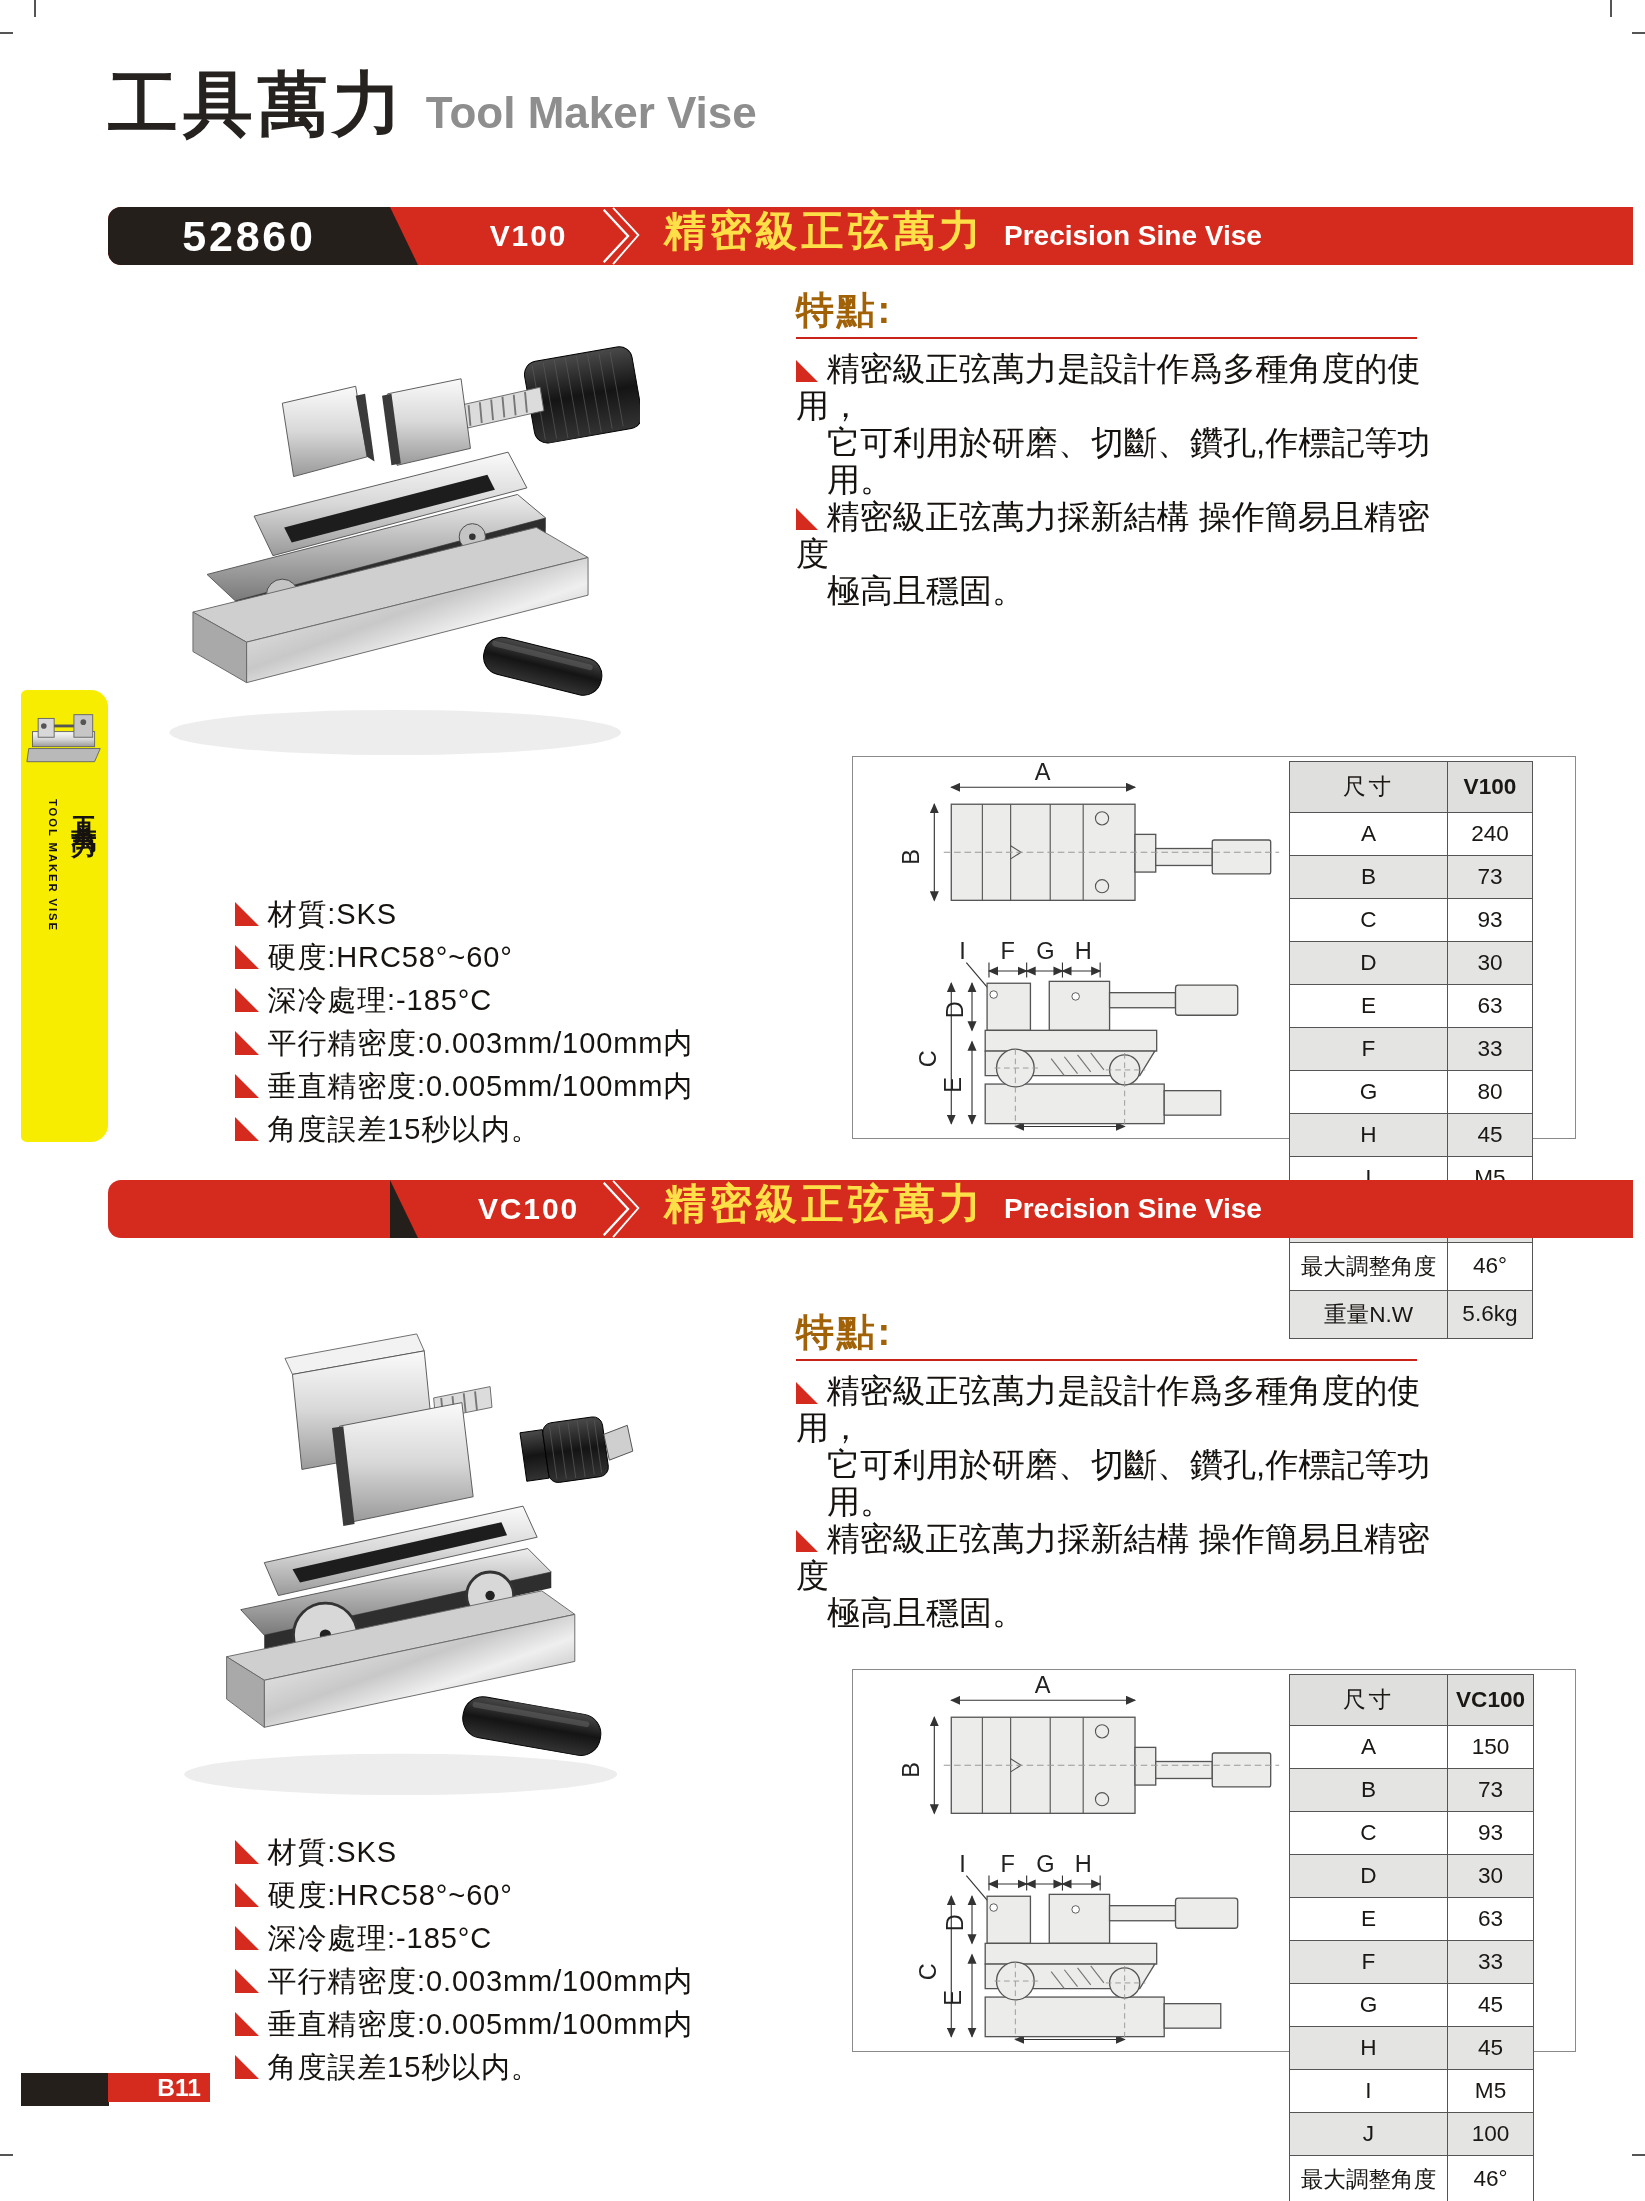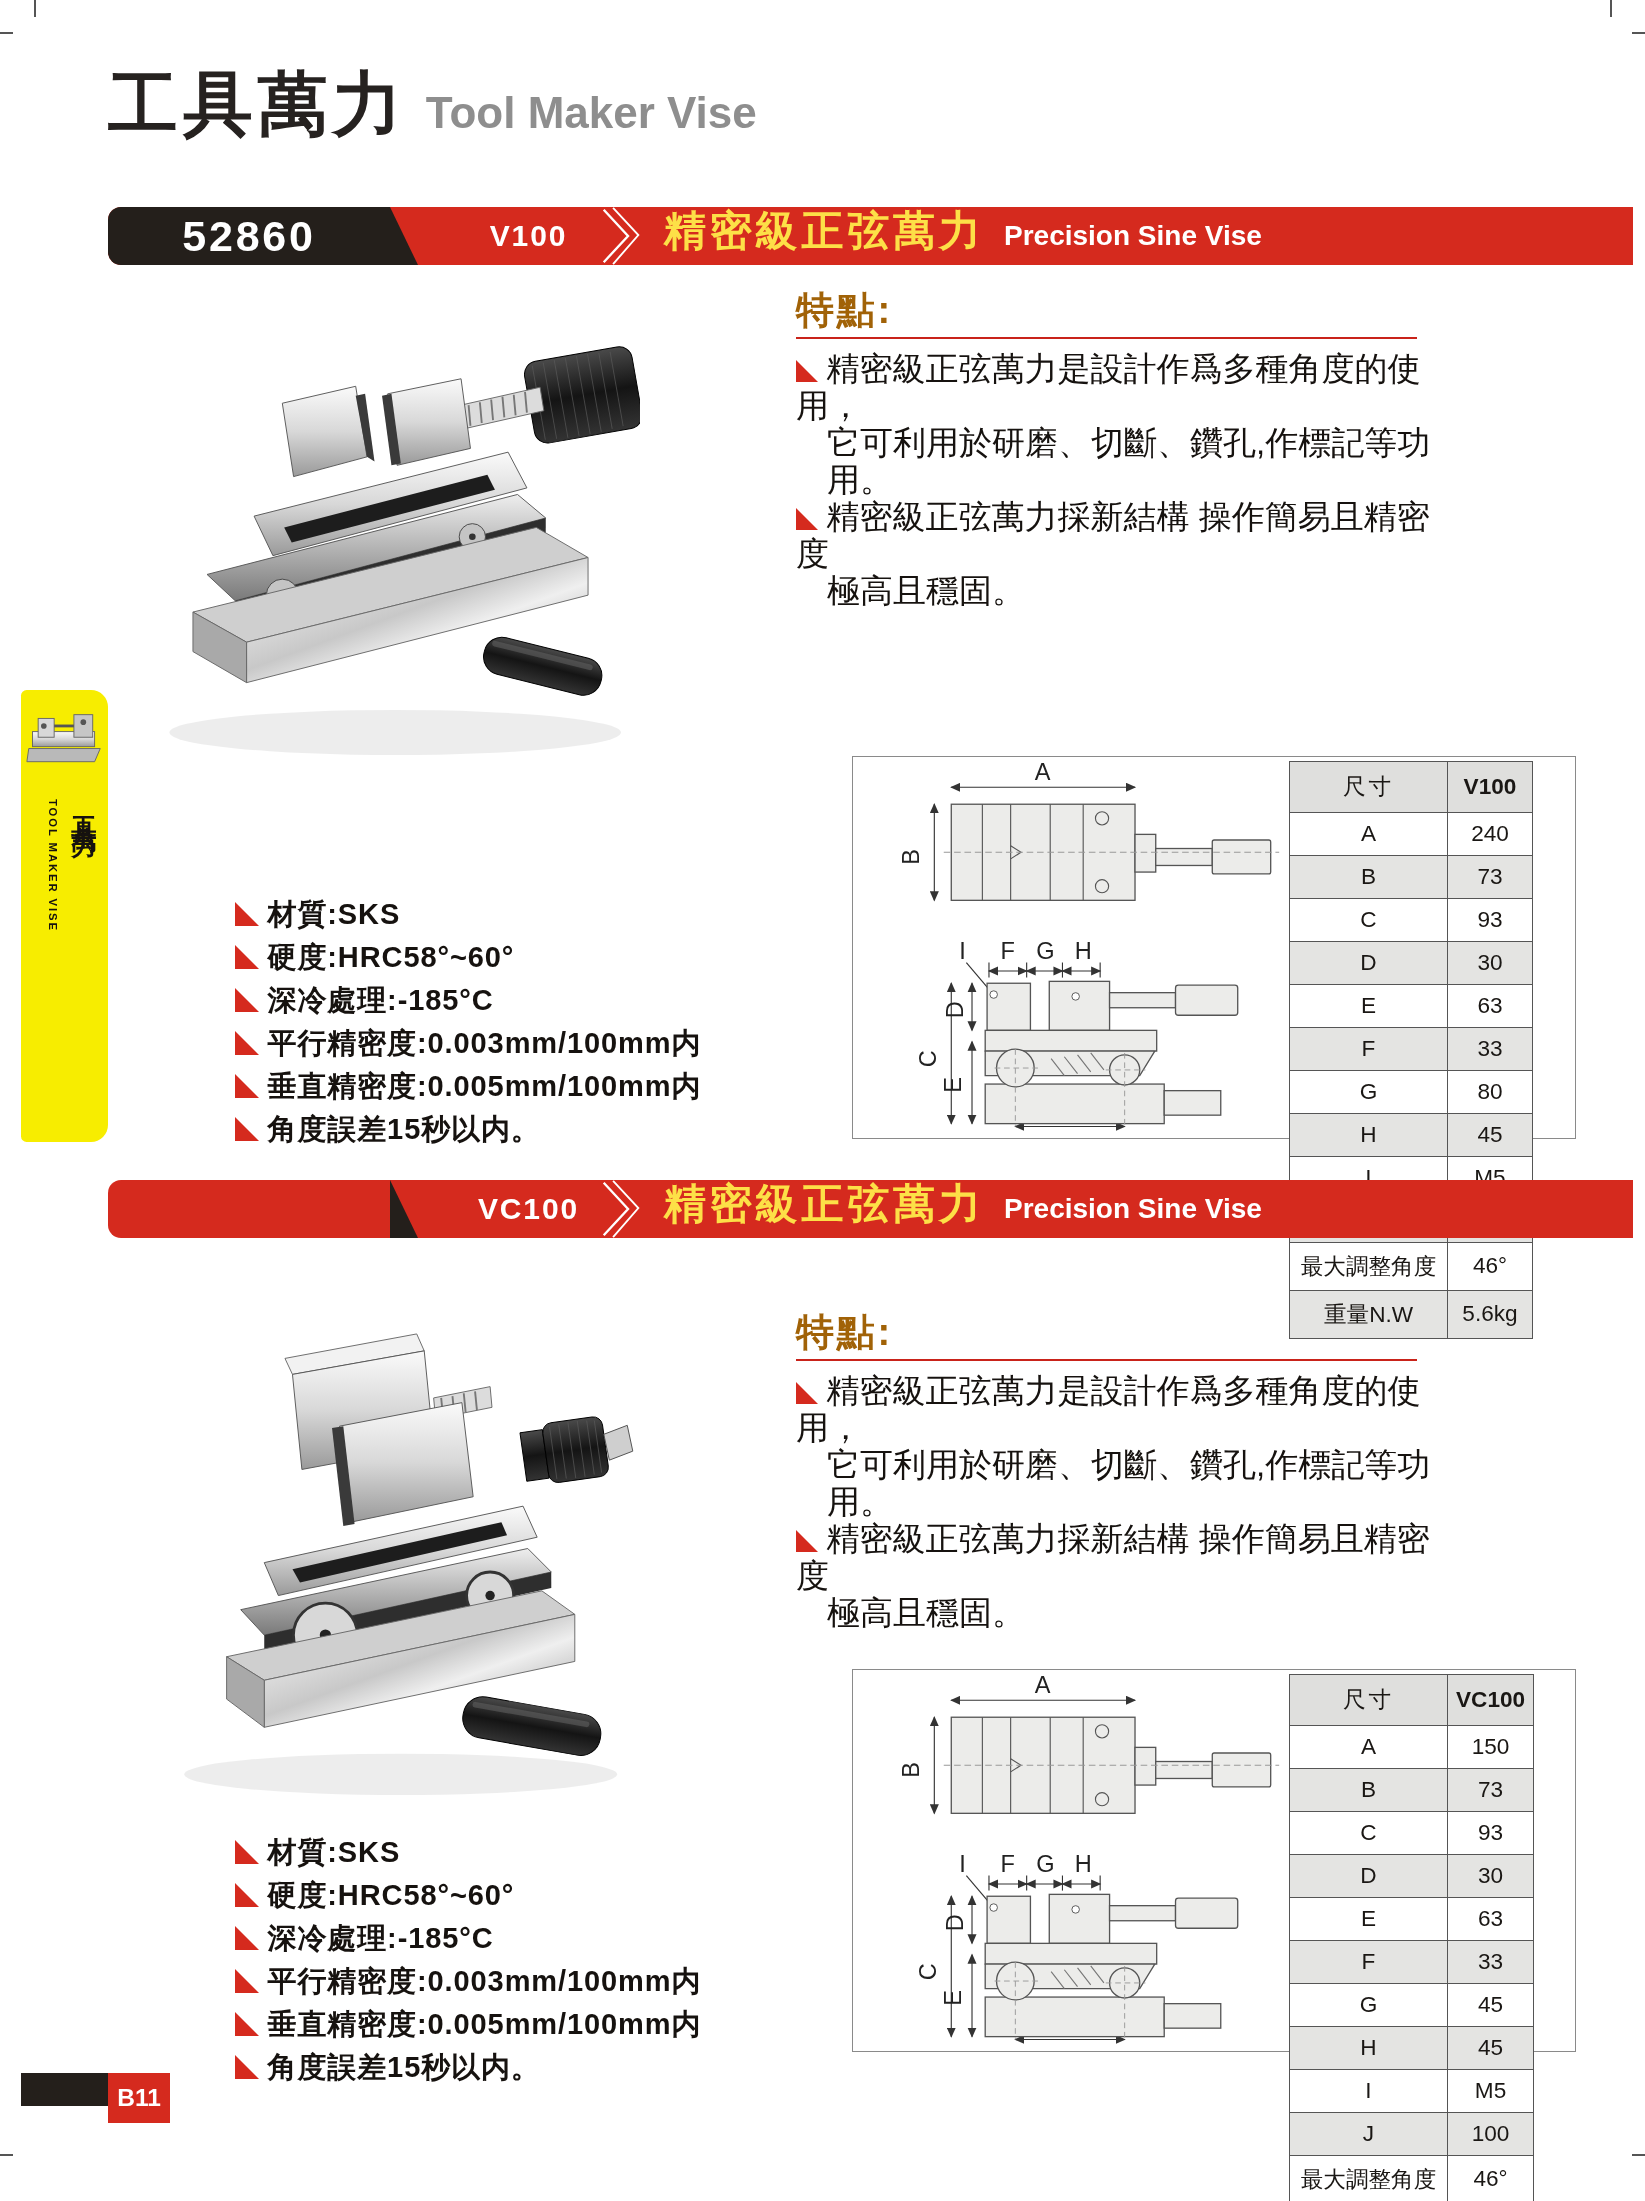--- a/index.html
+++ b/index.html
@@ -30,21 +30,21 @@
 
   
   .feat-h{position:absolute;left:796px;color:#a16207;font-size:38px;font-weight:700;letter-spacing:2.8px;}
   .feat-u{position:absolute;left:796px;width:621px;height:1.9px;background:#c9231a;}
   .feat{position:absolute;left:796px;width:640px;font-size:33px;line-height:37px;color:#16120f;}
   .tri{display:inline-block;width:0;height:0;border-bottom:22.6px solid #d52a1e;
        border-right:22.6px solid transparent;margin-right:8.5px;vertical-align:-1.9px;}
   .fline.cont{padding-left:31px;}
 
   
-  .specs{position:absolute;left:235px;font-size:29px;line-height:43px;color:#16120f;letter-spacing:0.9px;white-space:nowrap;font-weight:bold;}
+  .specs{position:absolute;left:235px;font-size:29px;line-height:43px;color:#16120f;letter-spacing:0.9px;white-space:nowrap;}
   .specs .tri{border-bottom-width:24.5px;border-right-width:24.5px;}
 
   
   .dbox{position:absolute;left:852px;width:722px;height:381px;border:1.9px solid #8a8a8a;background:#fff;}
   table.dim{position:absolute;left:436px;top:3.8px;border-collapse:collapse;table-layout:fixed;}
   table.dim th,table.dim td{border:1.5px solid #555;text-align:center;padding:8px;font-size:22.6px;color:#1a1714;}
   table.dim th{height:34px;background:#dfdfdd;}
   table.dim th.c1{width:141px;font-weight:400;letter-spacing:2.8px;}
   table.dim th.c2{width:68px;font-weight:800;}
   table.dim td{height:26px;font-weight:400;}
@@ -52,22 +52,22 @@
 
   
   .tab{position:absolute;left:21px;top:690px;width:87px;height:452px;background:#f7ed00;border-radius:5.6px 17px 17px 5.6px;}
   .vzh{position:absolute;left:47px;top:105px;writing-mode:vertical-rl;text-orientation:upright;
        font-size:25.4px;font-weight:700;letter-spacing:5.6px;color:#16120f;}
   .ven{position:absolute;left:26px;top:109px;writing-mode:vertical-rl;
        font-size:11.3px;font-weight:700;letter-spacing:1.9px;color:#16120f;}
 
   
   .pnum-black{position:absolute;left:21px;top:2073px;width:88px;height:33px;background:#241f1b;}
-  .pnum-red{position:absolute;left:108px;top:2073px;width:62px;height:50px;background:#d52a1e;
-    display:flex;align-items:center;justify-content:center;color:#fff;font-size:24.5px;font-weight:800;}
+  .pnum-red{position:absolute;left:108px;top:2073px;width:62px;height:29px;background:#d52a1e;
+    display:flex;align-items:center;justify-content:center;color:#fff;font-size:24.5px;font-weight:800;padding-left:40px;}
 
   svg text{font-family:"Liberation Sans","DejaVu Sans",sans-serif;}
 </style>
 </head>
 <body>
 
 <div class="page">
 
   <div class="mark" style="left:34px;top:0;width:1.9px;height:17px;"></div>
   <div class="mark" style="left:1610px;top:0;width:1.9px;height:17px;"></div>

